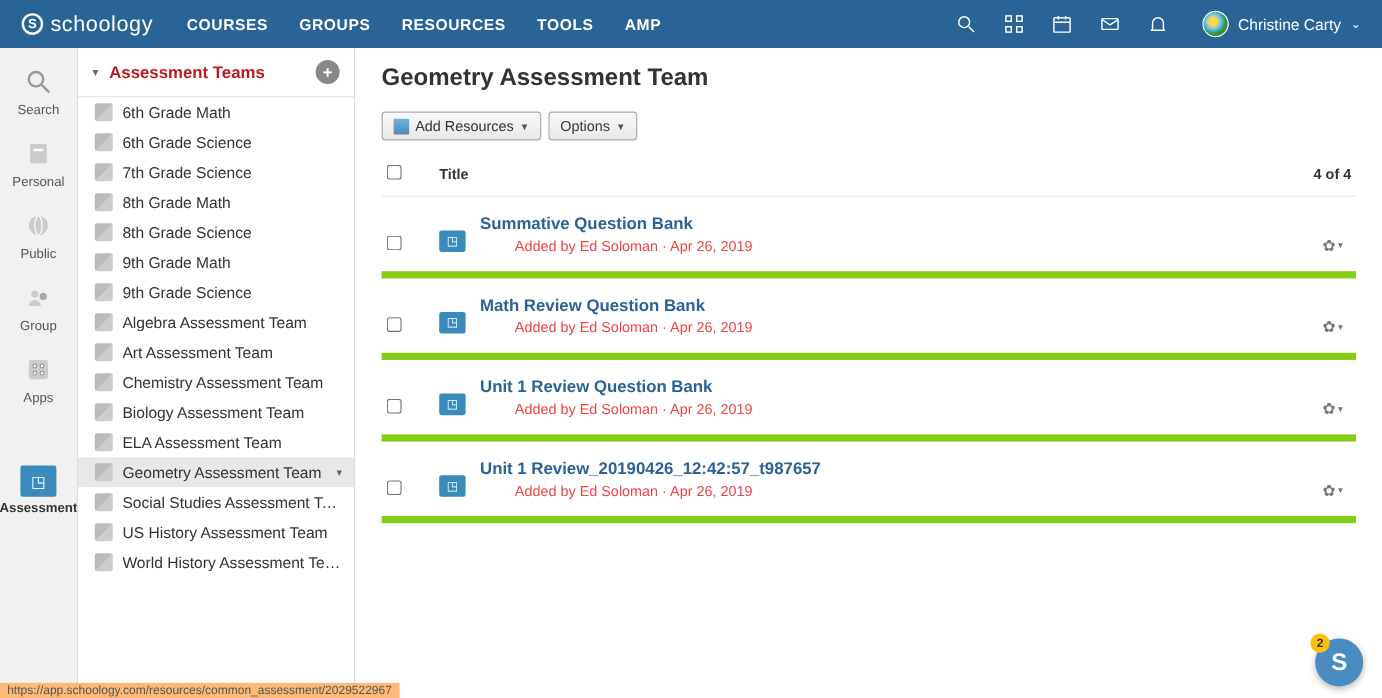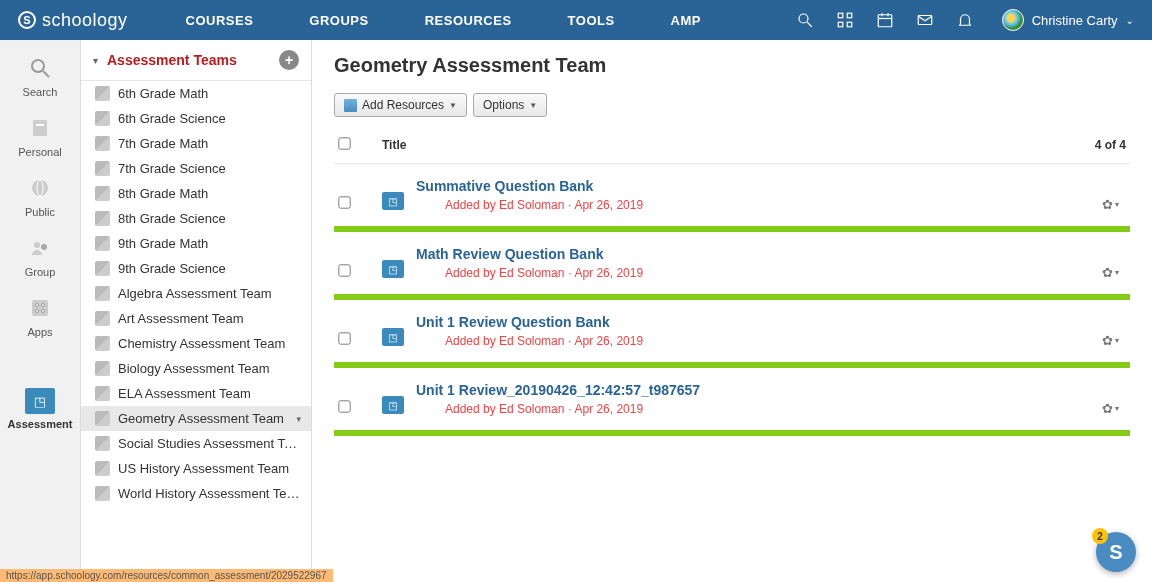--- a/index.html
+++ b/index.html
@@ -4,34 +4,34 @@
   <style>
     * { margin: 0; padding: 0; box-sizing: border-box; }
     body { font-family: "Helvetica Neue", Arial, sans-serif; font-size: 13px; color: #333; background: #f1f1f1; width: 1152px; height: 582px; overflow: hidden; position: relative; }
     
     
     .topnav { background: #2a6496; height: 40px; display: flex; align-items: center; padding: 0 18px; color: #fff; }
     .logo { display: flex; align-items: center; gap: 6px; margin-right: 28px; }
     .logo-icon { width: 18px; height: 18px; border: 2px solid #fff; border-radius: 50%; display: flex; align-items: center; justify-content: center; font-size: 11px; font-weight: bold; }
     .logo-text { font-size: 18px; font-weight: 300; letter-spacing: 0.5px; }
     .nav-links { display: flex; gap: 26px; }
-    .nav-links a { color: #fff; text-decoration: none; font-size: 13px; font-weight: 600; letter-spacing: 0.5px; margin-left: 30px; }
+    .nav-links a { color: #fff; text-decoration: none; font-size: 13px; font-weight: 600; letter-spacing: 0.5px; }
     .nav-icons { margin-left: auto; display: flex; align-items: center; gap: 22px; }
     .nav-icon { width: 18px; height: 18px; cursor: pointer; display: flex; align-items: center; justify-content: center; }
     .nav-icon svg { width: 18px; height: 18px; fill: none; stroke: #fff; stroke-width: 1.6; }
     .user-chip { display: flex; align-items: center; gap: 8px; cursor: pointer; margin-left: 6px; }
     .avatar { width: 22px; height: 22px; border-radius: 50%; background: radial-gradient(circle at 40% 40%, #ffd54f 20%, #4fc3f7 40%, #388e3c 60%); border: 1px solid #fff; }
     .user-name { font-size: 13px; color: #fff; }
     .chev { font-size: 10px; color: #fff; }
     
     
     .layout { display: flex; height: calc(582px - 40px); }
     
     
-    .leftrail { width: 80px; background: #f1f1f1; padding-top: 14px; display: flex; flex-direction: column; align-items: center; gap: 16px; }
+    .leftrail { width: 64px; background: #f1f1f1; padding-top: 14px; display: flex; flex-direction: column; align-items: center; gap: 16px; }
     .rail-item { display: flex; flex-direction: column; align-items: center; gap: 4px; cursor: pointer; width: 60px; }
     .rail-icon { width: 28px; height: 28px; display: flex; align-items: center; justify-content: center; }
     .rail-icon svg { width: 24px; height: 24px; fill: #999; stroke: #999; }
     .rail-label { font-size: 11px; color: #555; }
     .rail-spacer { flex: 0 0 18px; }
     .rail-item.active .rail-label { color: #333; font-weight: 600; }
     .rail-assess-icon { width: 30px; height: 26px; background: #3a8bbb; border-radius: 2px; display: flex; align-items: center; justify-content: center; color: #fff; font-size: 13px; }
     
     
     .sidebar { width: 232px; background: #fff; border-left: 1px solid #ddd; border-right: 1px solid #ddd; overflow-y: auto; }
@@ -200,24 +200,20 @@
       <span class="tree-add">+</span>
     </div>
     <div id="tree-items">
         <div class="tree-item">
           <span class="tree-icon"></span>
           <span class="tree-item-text">6th Grade Math</span>
         </div>
         <div class="tree-item">
           <span class="tree-icon"></span>
           <span class="tree-item-text">6th Grade Science</span>
-        </div>
-        <div class="tree-item">
-          <span class="tree-icon"></span>
-          <span class="tree-item-text">7th Grade Math</span>
         </div>
         <div class="tree-item">
           <span class="tree-icon"></span>
           <span class="tree-item-text">7th Grade Science</span>
         </div>
         <div class="tree-item">
           <span class="tree-icon"></span>
           <span class="tree-item-text">8th Grade Math</span>
         </div>
         <div class="tree-item">

